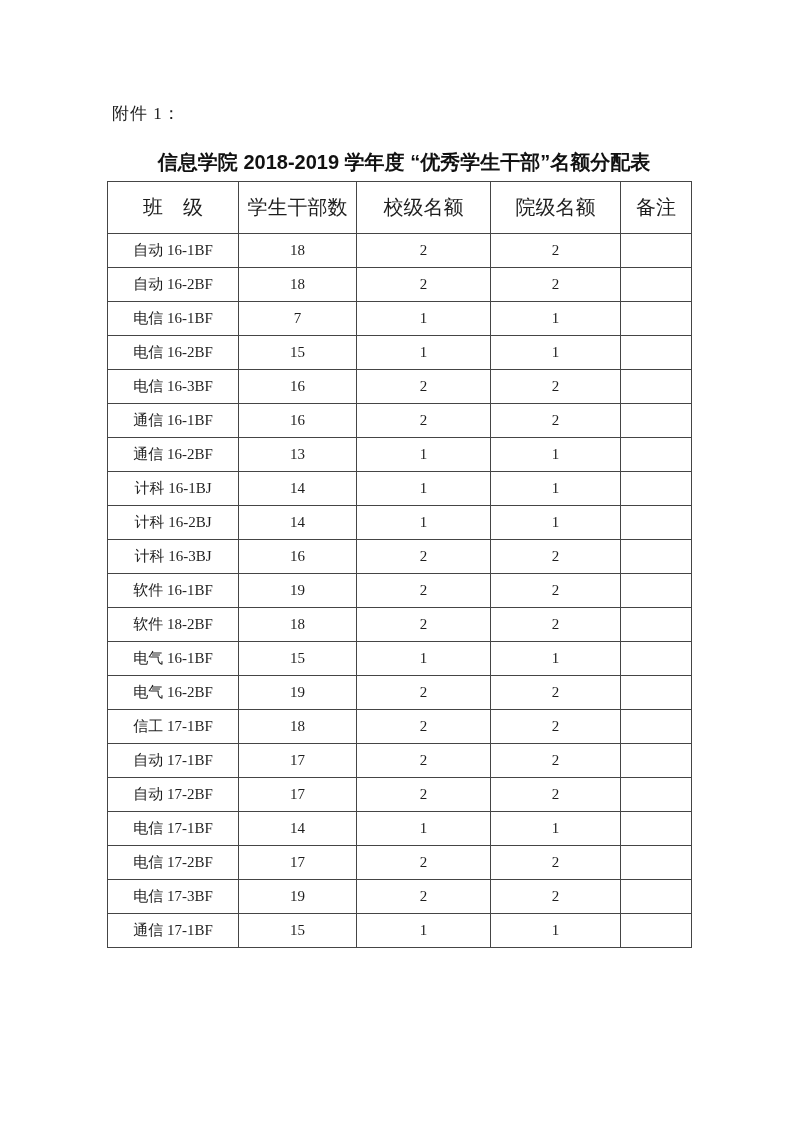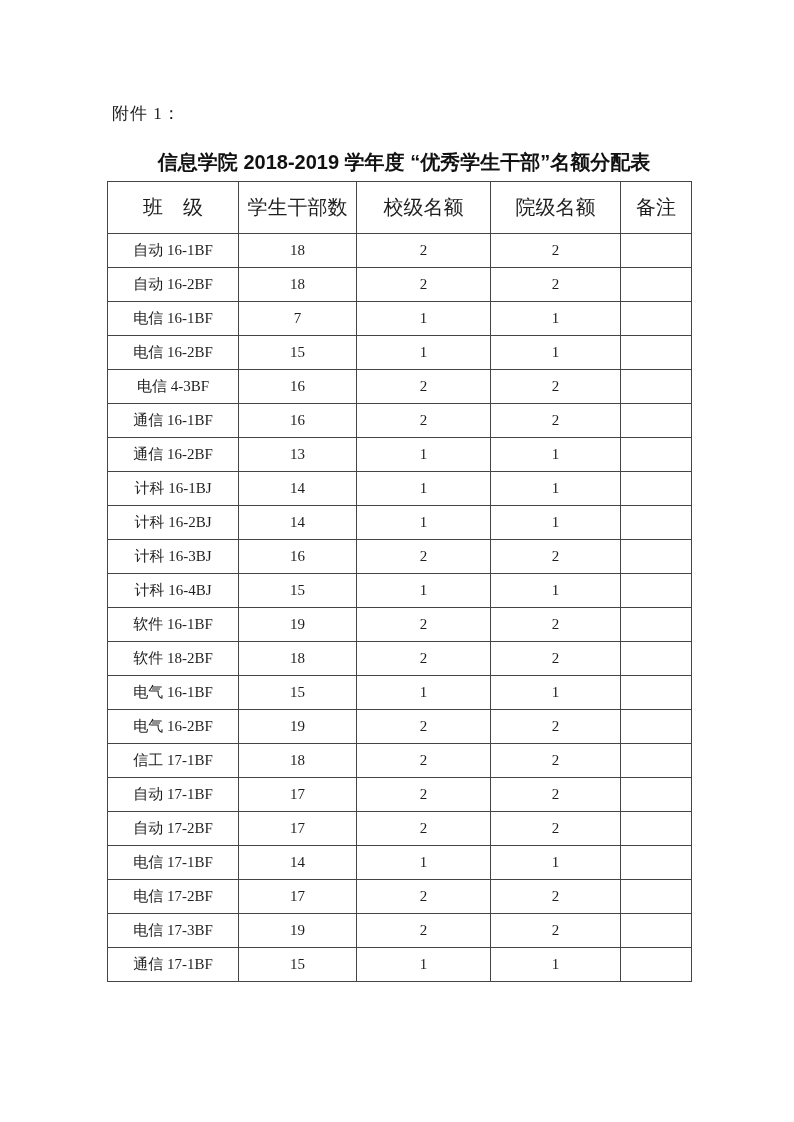--- a/index.html
+++ b/index.html
@@ -117,21 +117,21 @@
           <td></td>
         </tr>
         <tr>
           <td>电信 16-2BF</td>
           <td>15</td>
           <td>1</td>
           <td>1</td>
           <td></td>
         </tr>
         <tr>
-          <td>电信 4-3BF</td>
+          <td>电信 16-3BF</td>
           <td>16</td>
           <td>2</td>
           <td>2</td>
           <td></td>
         </tr>
         <tr>
           <td>通信 16-1BF</td>
           <td>16</td>
           <td>2</td>
           <td>2</td>
@@ -159,27 +159,20 @@
           <td></td>
         </tr>
         <tr>
           <td>计科 16-3BJ</td>
           <td>16</td>
           <td>2</td>
           <td>2</td>
           <td></td>
         </tr>
         <tr>
-          <td>计科 16-4BJ</td>
-          <td>15</td>
-          <td>1</td>
-          <td>1</td>
-          <td></td>
-        </tr>
-        <tr>
           <td>软件 16-1BF</td>
           <td>19</td>
           <td>2</td>
           <td>2</td>
           <td></td>
         </tr>
         <tr>
           <td>软件 18-2BF</td>
           <td>18</td>
           <td>2</td>

